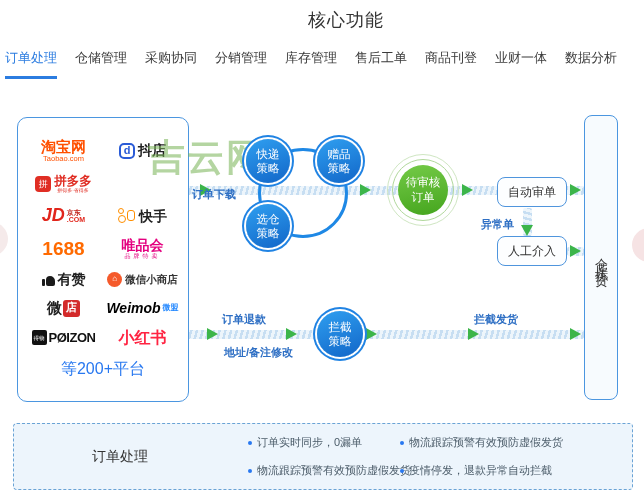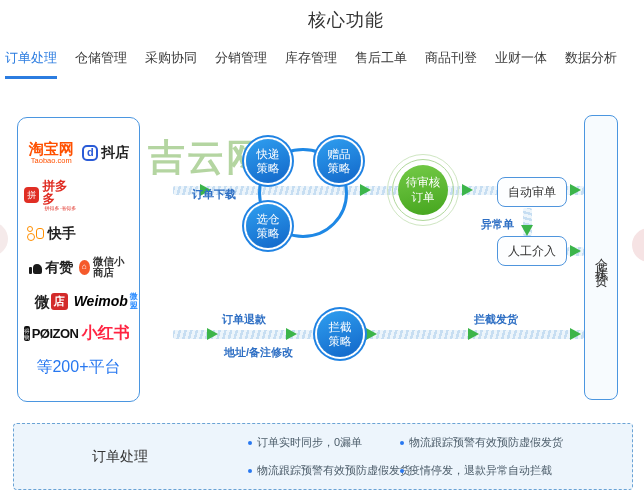--- a/index.html
+++ b/index.html
@@ -10,21 +10,21 @@
   }
   
   .title { position:absolute; top:8px; left:0; width:100%; text-align:center;
            font-size:18px; font-weight:500; color:#333; letter-spacing:1px;padding-left:48px; }
   .tabs { position:absolute; top:49px; left:5px; width:612px; display:flex;
           justify-content:space-between; }
   .tab { font-size:13px; color:#3a3a3a; padding-bottom:9px; cursor:pointer; white-space:nowrap; }
   .tab.active { color:#2b7ce0; border-bottom:3px solid #2b7ce0; }
   
   .diagram { position:absolute; left:0; top:95px; width:644px; height:320px; }
-  .panel { position:absolute; left:17px; top:22px; width:123px; height:285px;
+  .panel { position:absolute; left:17px; top:22px; width:172px; height:285px;
            border:1.5px solid #4b96e0; border-radius:10px; background:#fff; z-index:2;
            display:flex; flex-direction:column; justify-content:space-evenly; padding:8px 6px; }
   .prow { display:flex; align-items:center; }
   .pcell { width:50%; display:flex; align-items:center; justify-content:center; line-height:1.05; }
   .stack { display:flex; flex-direction:column; align-items:center; }
   .tb-name { font-size:15px; font-weight:bold; color:#ff5000; }
   .tb-sub  { font-size:7.5px; color:#ff5000; }
   .dd-icon { width:16px; height:16px; border:2px solid #2a5bd7; border-radius:5px; color:#2a5bd7;
              font-size:11px; font-weight:bold; display:flex; align-items:center; justify-content:center; margin-right:3px; }
   .dd-name { font-size:14px; font-weight:bold; color:#222; }
@@ -150,26 +150,42 @@
         <div class="pcell">
           <span class="pdd-icon">拼</span>
           <span class="stack">
             <span class="pdd-name">拼多多</span>
             <span class="pdd-sub">拼得多·省得多</span>
           </span>
         </div>
       </div>
       <div class="prow">
         <div class="pcell">
+          <span class="jd-name">JD</span>
+          <span class="jd-col">
+            <span class="jd-tag">京东</span>
+            <span class="jd-sub">.COM</span>
+          </span>
+        </div>
+        <div class="pcell">
           <span class="ks-icon">
               <i class="ks-c1"></i>
               <i class="ks-c2"></i>
               <i class="ks-c3"></i>
             </span>
           <span class="ks-name">快手</span>
+        </div>
+      </div>
+      <div class="prow">
+        <div class="pcell">
+          <span class="s1688">1688</span>
+        </div>
+        <div class="pcell stack">
+          <span class="vip-name">唯品会</span>
+          <span class="vip-sub">品牌特卖</span>
         </div>
       </div>
       <div class="prow">
         <div class="pcell">
           <span class="yz-icon">
               <i class="yz-palm"></i>
               <i class="yz-hand"></i>
             </span>
           <span class="yz-name">有赞</span>
         </div>

